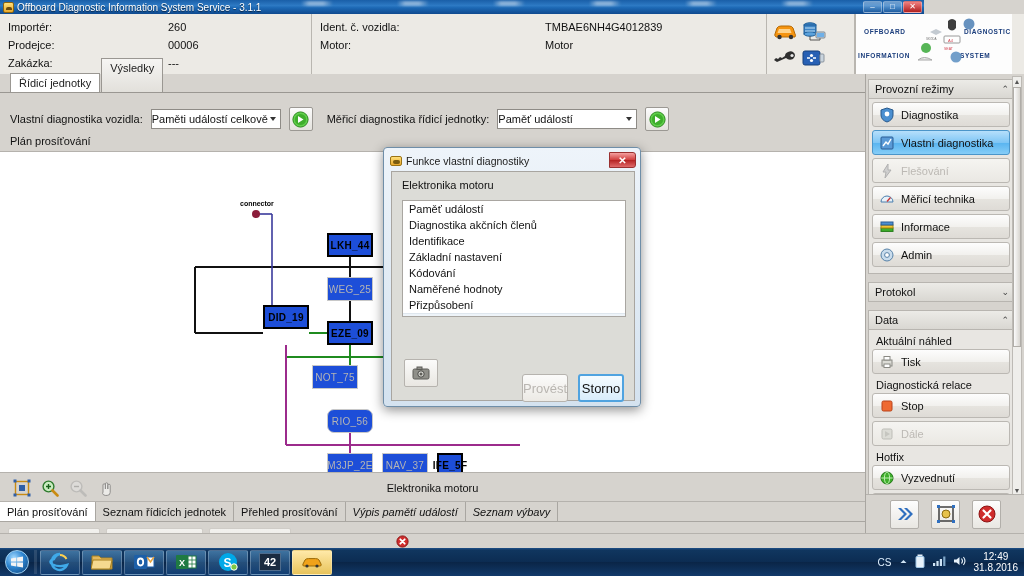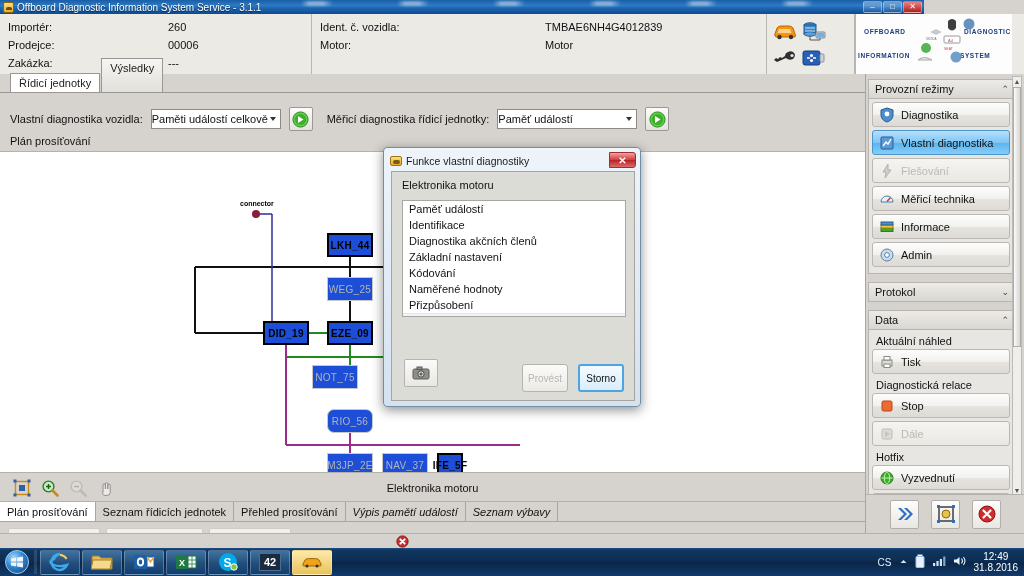--- a/index.html
+++ b/index.html
@@ -278,22 +278,22 @@
   .modal-footer {
     position: absolute; left: 0; bottom: 6px; width: 244px; height: 40px;
   }
   .cam-btn {
     position: absolute; left: 12px; top: 5px; width: 34px; height: 28px;
     border: 1px solid #b6b3ae; border-radius: 2px;
     background: linear-gradient(to bottom,#fbfbfa,#e9e7e2);
     display: flex; align-items: center; justify-content: center;
   }
   .d-btn {
-    position: absolute; top: 10px; height: 28px; width: 46px;
-    border: 1px solid #b6b3ae; border-radius: 3px; font-size: 10px;
+    position: absolute; top: 20px; height: 28px; width: 46px;
+    border: 1px solid #b6b3ae; border-radius: 3px; font-size: 13px;
     display: flex; align-items: center; justify-content: center;
     background: linear-gradient(to bottom,#fbfbfa,#eceae5);
   }
   .d-btn.disabled { color: #b9b6b1; }
   .d-btn.primary {
     border: 2px solid #4fa3e0; color: #111;
     background: linear-gradient(to bottom,#f4fbff,#d9edfb);
   }
 
   
@@ -483,21 +483,21 @@
 
         <line x1="258" y1="62" x2="272" y2="62" stroke="#3a3a9c" stroke-width="1.6"></line>
         <line x1="272" y1="62" x2="272" y2="169" stroke="#3a3a9c" stroke-width="1.6"></line>
         <circle cx="256" cy="62" r="4" fill="#8b1d3a"></circle>
       </svg>
 
       <div class="conn-label" style="left:240px; top:48px;">connector</div>
 
       <div class="node active" style="left:327px;top:81px;width:46px;height:24px;">LKH_44</div>
       <div class="node" style="left:327px;top:125px;width:46px;height:24px;">WEG_25</div>
-      <div class="node active" style="left:263px;top:169px;width:46px;height:24px;">DID_19</div>
+      <div class="node active" style="left:263px;top:153px;width:46px;height:24px;">DID_19</div>
       <div class="node active" style="left:327px;top:169px;width:46px;height:24px;">EZE_09</div>
       <div class="node" style="left:312px;top:213px;width:46px;height:24px;">NOT_75</div>
       <div class="node" style="left:327px;top:257px;width:46px;height:24px;border-radius:7px;">RIO_56</div>
       <div class="node" style="left:327px;top:301px;width:46px;height:24px;">M3JP_2E</div>
       <div class="node" style="left:382px;top:301px;width:46px;height:24px;">NAV_37</div>
       <div class="node active" style="left:437px;top:301px;width:26px;height:24px;">IFE_5F</div>
     </div>
 
     <div class="canvas-toolbar">
       <div class="ct-icon">
@@ -736,22 +736,22 @@
   <div class="modal">
     <div class="modal-tb">
       <div class="modal-tb-icon"></div>
       <div class="modal-title">Funkce vlastní diagnostiky</div>
       <div class="modal-close">✕</div>
     </div>
     <div class="modal-body">
       <div class="modal-heading">Elektronika motoru</div>
       <div class="listbox">
         <div class="li">Paměť událostí</div>
+        <div class="li">Diagnostika akčních členů</div>
         <div class="li">Identifikace</div>
-        <div class="li">Diagnostika akčních členů</div>
         <div class="li">Základní nastavení</div>
         <div class="li">Kódování</div>
         <div class="li">Naměřené hodnoty</div>
         <div class="li">Přizpůsobení</div>
         <div class="li sel">Oprávnění k přístupu</div>
       </div>
       <div class="modal-footer">
         <div class="cam-btn">
           <svg width="18" height="14" viewBox="0 0 18 14">
             <rect x="1" y="3" width="16" height="10" rx="1.5" fill="#8f8f89" stroke="#5d5d58"></rect>

